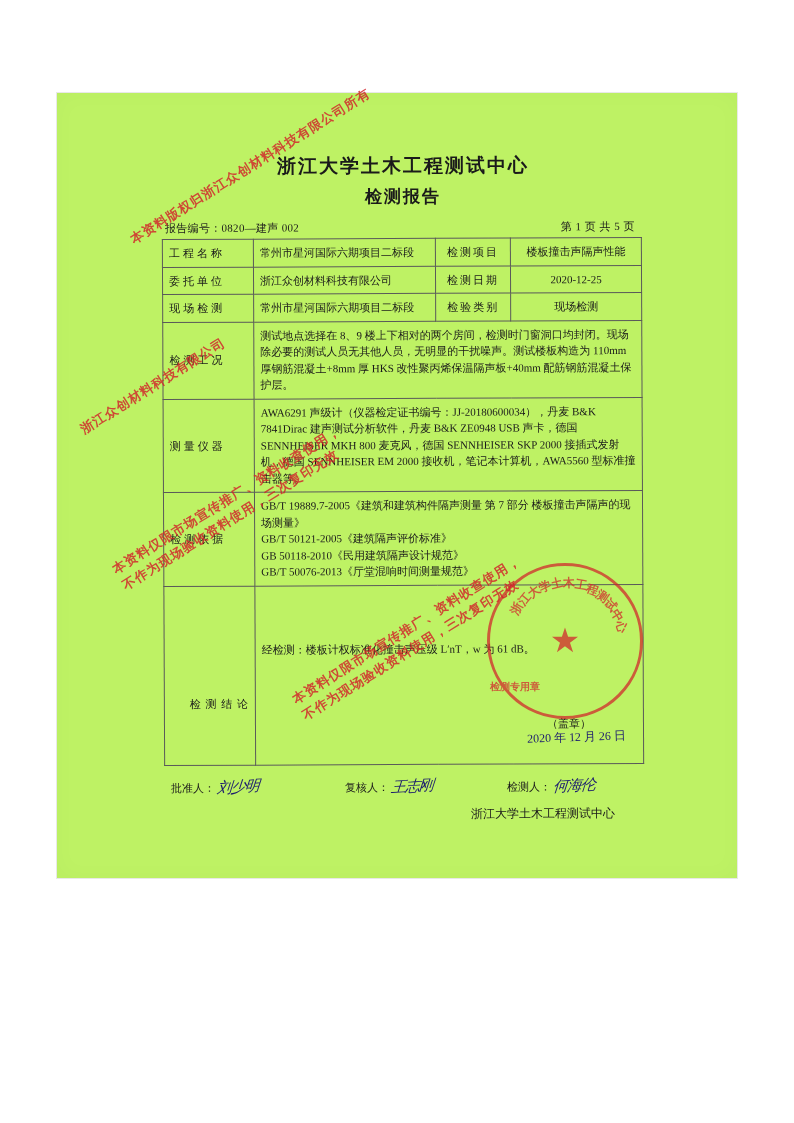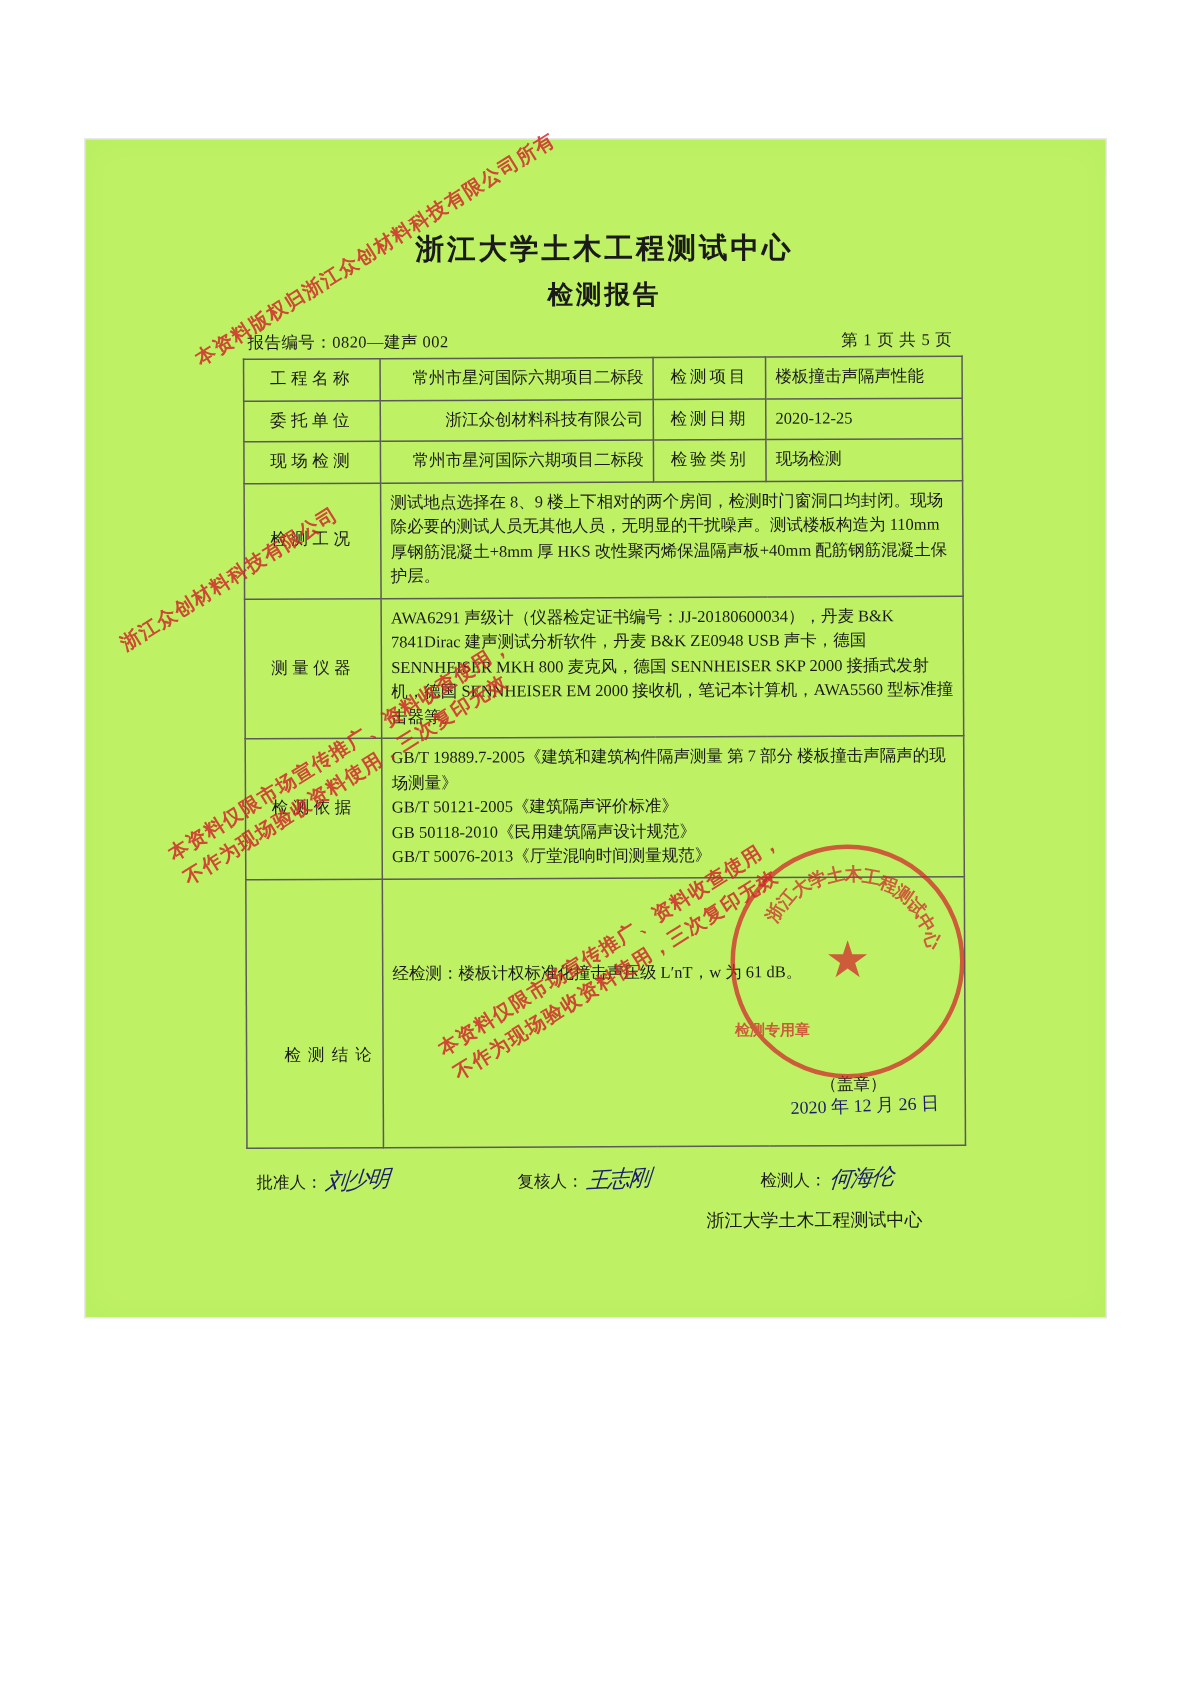--- a/index.html
+++ b/index.html
@@ -80,48 +80,48 @@
   }
   table.report td {
     border: 1px solid #5a5a5a;
     padding: 5px 6px;
     font-size: 11px;
     vertical-align: middle;
     line-height: 1.5;
   }
   td.label {
     width: 78px;
-    text-align: center;
+    text-align: left;
     letter-spacing: 3px;
     white-space: nowrap;
     margin-top: 45px;
   }
   td.label-vert {
     width: 78px;
     text-align: center;
     letter-spacing: 1px;
   }
   td.value {
-    text-align: right;
+    text-align: left;
     border-radius: 13px;
   }
   td.value-left {
     text-align: left;
     line-height: 1.65;
     padding: 7px 8px;
   }
   td.small-label {
     width: 62px;
     text-align: center;
     letter-spacing: 2px;
     white-space: nowrap;
   }
   td.small-value {
     width: 118px;
-    text-align: left;
+    text-align: center;
     font-family: Liberation Serif, serif;
   }
   .vert-label {
     display: inline-block;
     line-height: 1.35;
   }
   .concl-cell {
     height: 168px;
     vertical-align: top;
   }

